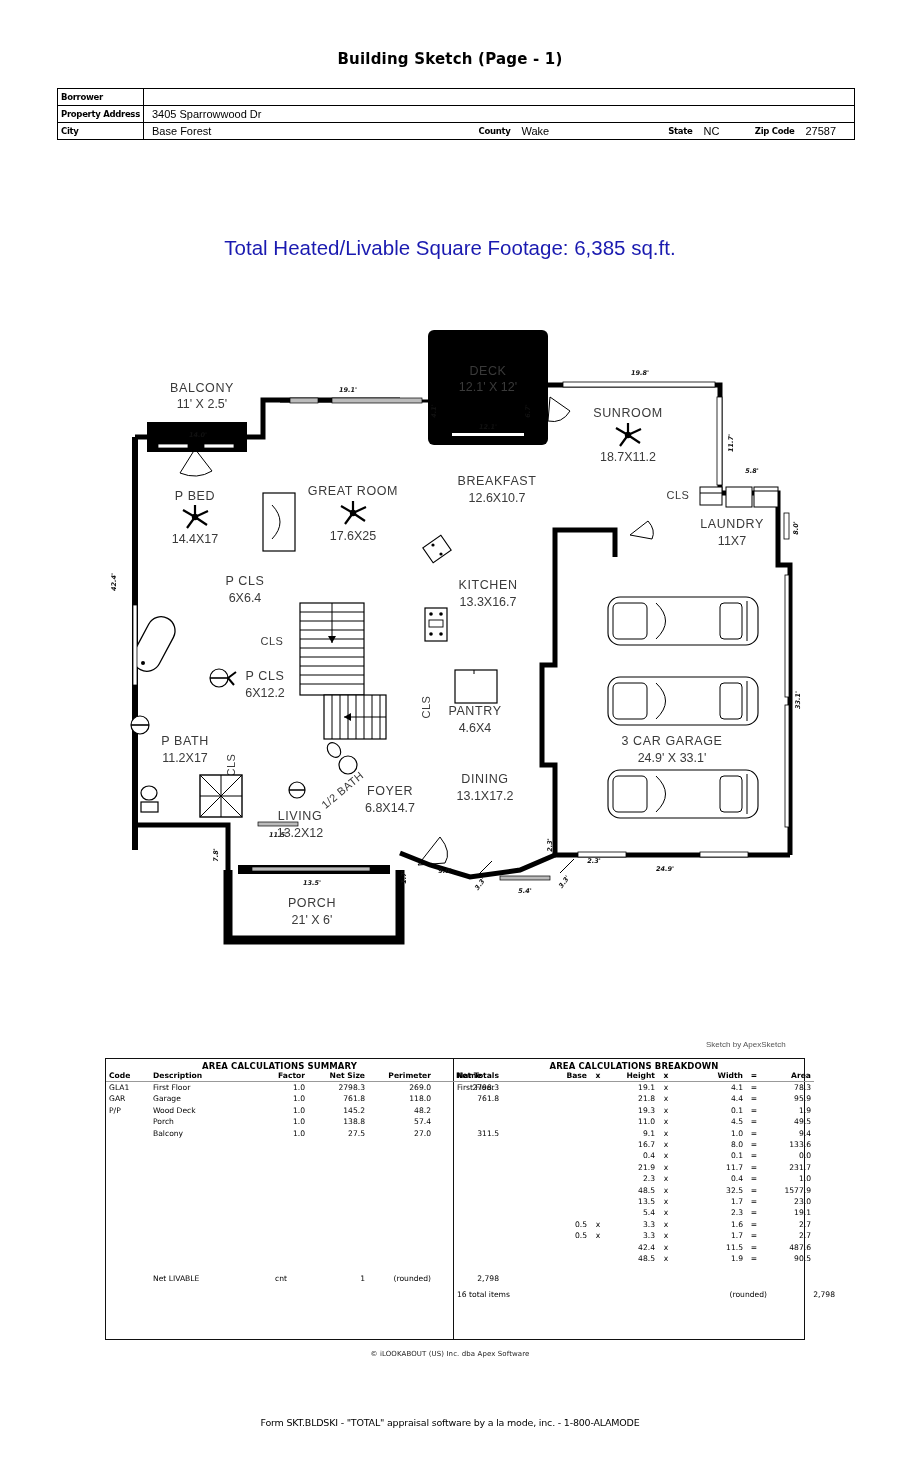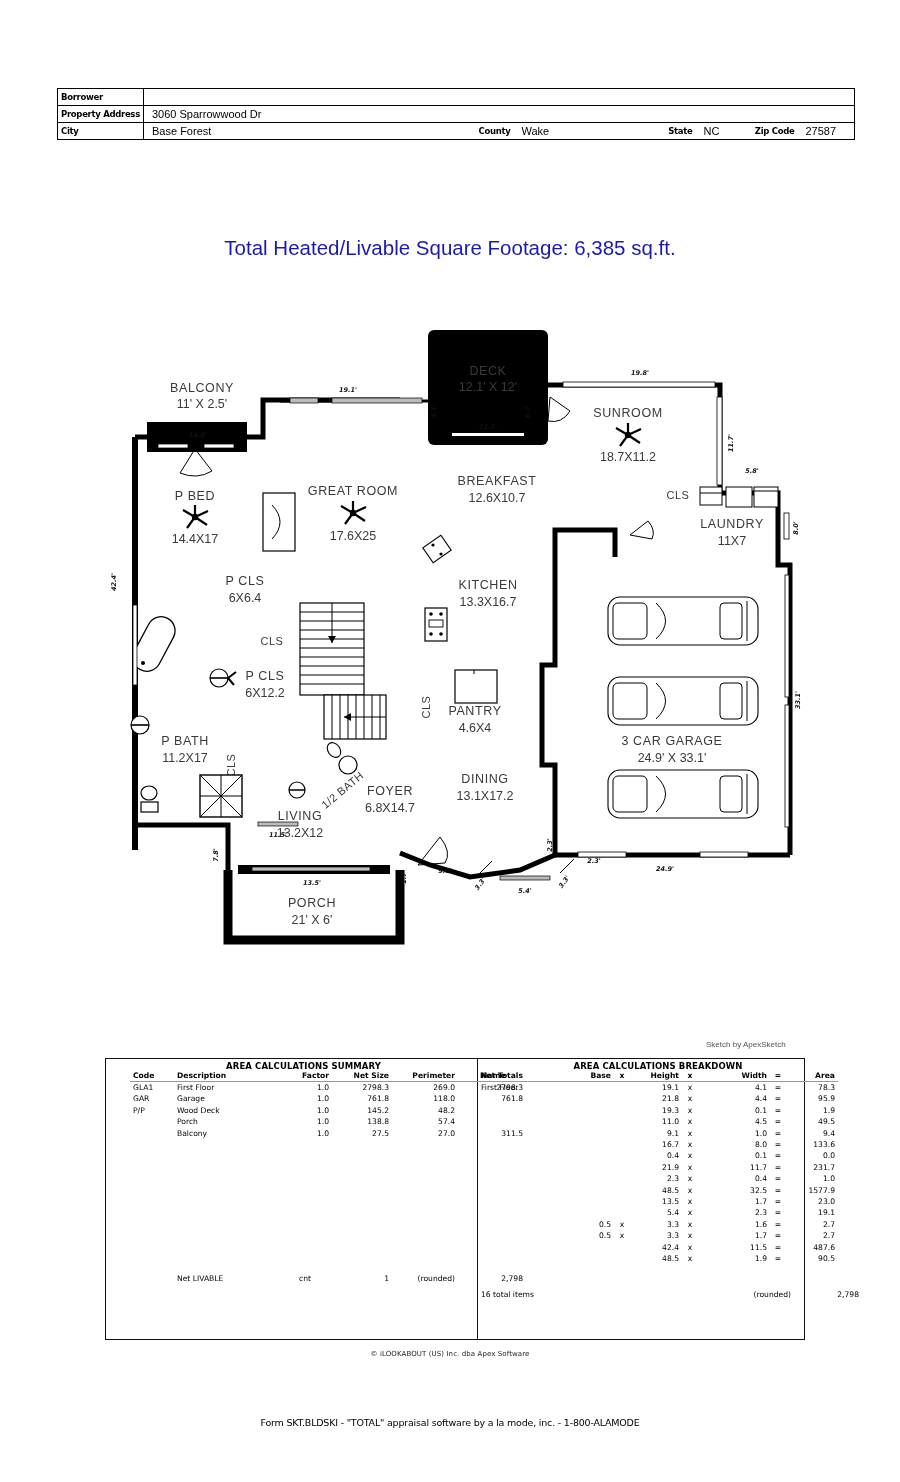--- a/index.html
+++ b/index.html
@@ -139,21 +139,20 @@
   
   .calc-wrap {
     position: absolute;
     left: 105px;
     top: 1058px;
     width: 700px;
     height: 282px;
     border: 1px solid #111;
     box-sizing: border-box;
     display: flex;
-    padding-left: 24px;
   }
   .calc-left {
     width: 348px;
     border-right: 1px solid #111;
     box-sizing: border-box;
     position: relative;
   }
   .calc-right {
     flex: 1;
     box-sizing: border-box;
@@ -225,40 +224,41 @@
     letter-spacing: 3px;
     line-height: 52px;
     user-select: none;
   }
 </style>
 </head>
 <body>
 
 <div id="page">
 
+  <div class="sketch-title">Building Sketch (Page - 1)</div>
 
   <table class="hdr-table">
     <colgroup>
       <col style="width:86px">
         <col style="width:330px">
         <col style="width:40px">
       <col style="width:150px">
         <col style="width:32px">
         <col style="width:50px">
       <col style="width:52px">
         <col style="width:57px">
     </colgroup>
     <tbody>
         <tr>
       <td class="hdr-lab">Borrower</td>
       <td class="hdr-val" colspan="7"></td>
     </tr>
     <tr>
       <td class="hdr-lab">Property Address</td>
-      <td class="hdr-val" colspan="7">3060 Sparrowwood Dr</td>
+      <td class="hdr-val" colspan="7">3405 Sparrowwood Dr</td>
     </tr>
     <tr>
       <td class="hdr-lab">City</td>
       <td class="hdr-val nb-r">Base Forest</td>
       <td class="hdr-inline-lab nb-l nb-r ar">County</td>
       <td class="hdr-val nb-l nb-r">Wake</td>
       <td class="hdr-inline-lab nb-l nb-r ar">State</td>
       <td class="hdr-val nb-l nb-r">NC</td>
       <td class="hdr-inline-lab nb-l nb-r ar">Zip Code</td>
       <td class="hdr-val nb-l">27587</td>

